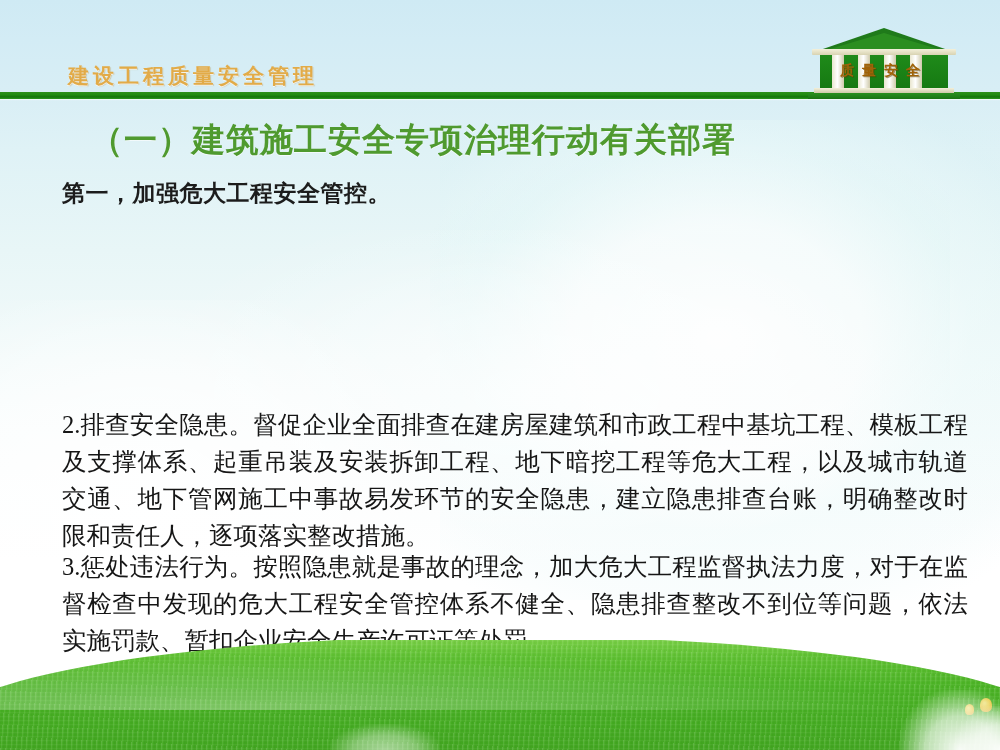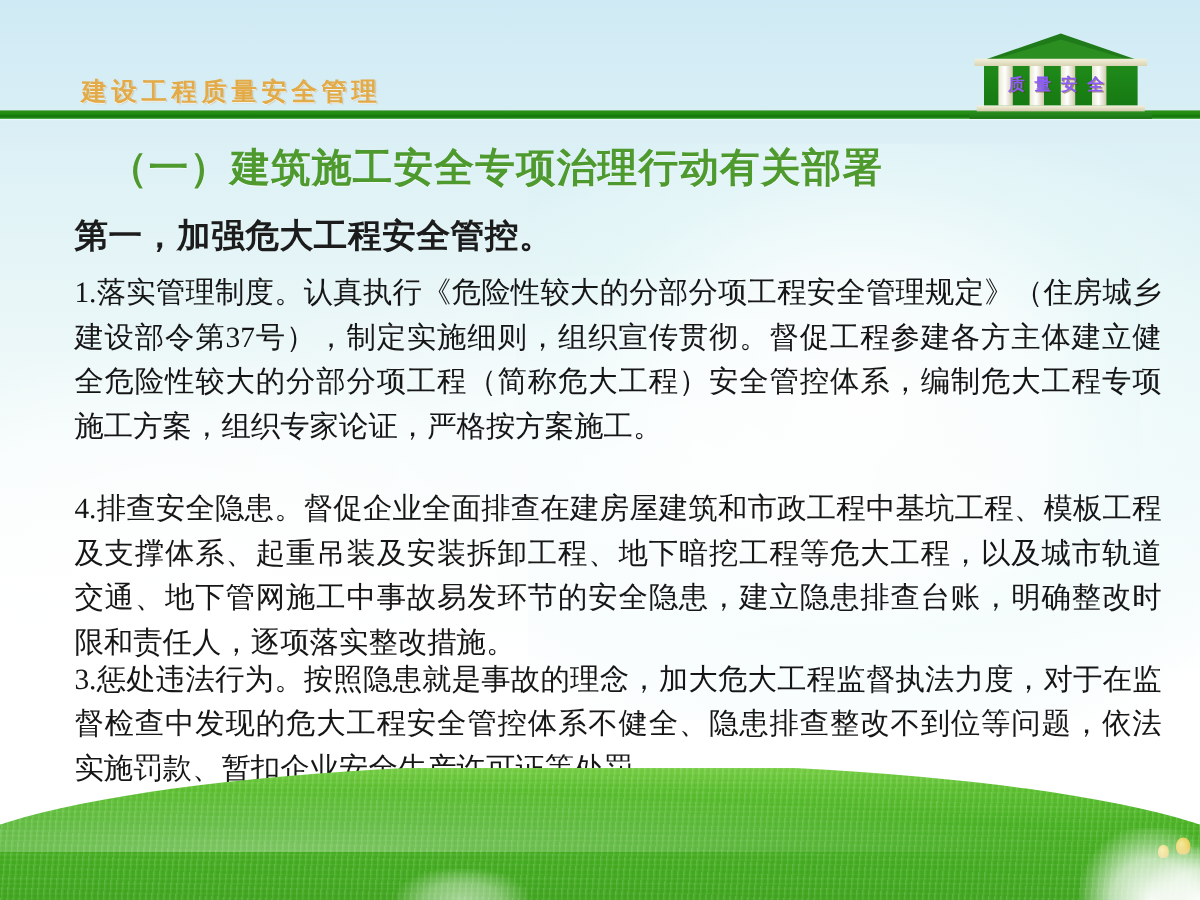--- a/index.html
+++ b/index.html
@@ -250,21 +250,21 @@
   .logo-text {
     position: absolute;
     left: 12px;
     top: 34px;
     width: 128px;
     text-align: center;
     font-family: "Liberation Sans", "DejaVu Sans", sans-serif;
     font-size: 14px;
     font-weight: bold;
     letter-spacing: 8px;
-    color: #8b5cf6;
+    color: #a16207;
     text-shadow: 1px 1px 0 rgba(90,60,0,0.5);
     white-space: nowrap;
   }
   .logo-base1 {
     position: absolute;
     left: 6px;
     top: 60px;
     width: 140px;
     height: 5px;
     background: linear-gradient(to bottom, #f3f0da, #cfc9a8);
@@ -296,21 +296,21 @@
     color: #4f9a2f;
     letter-spacing: 1px;
     white-space: nowrap;
     text-shadow: 0 1px 0 rgba(255,255,255,0.6);
   }
   .lead {
     position: absolute;
     left: 62px;
     top: 78px;
     font-family: "Liberation Serif", "DejaVu Serif", serif;
-    font-size: 28px;
+    font-size: 23px;
     font-weight: bold;
     color: #1c1c1c;
     letter-spacing: .5px;
     white-space: nowrap;
   }
   .para {
     position: absolute;
     left: 62px;
     width: 906px;
     font-family: "Liberation Serif", "DejaVu Serif", serif;
@@ -353,23 +353,22 @@
       <div class="logo-base1"></div>
       <div class="logo-base2"></div>
     </div>
   </div>
 
   <div class="content">
     <div class="slide-heading">（一）建筑施工安全专项治理行动有关部署</div>
 
     <div class="lead">第一，加强危大工程安全管控。</div>
 
-    <div class="para p1">1.落实管理制度。认真执行《危险性较大的分部分项工程安全管理规定》（住房城乡建设部令第37号），制定实施细则，组织宣传贯彻。督促工程参建各方主体建立健全危险性较大的分部分项工程（简称危大工程）安全管控体系，编制危大工程专项施工方案，组织专家论证，严格按方案施工。</div>
-
-    <div class="para p2">4.排查安全隐患。督促企业全面排查在建房屋建筑和市政工程中基坑工程、模板工程及支撑体系、起重吊装及安装拆卸工程、地下暗挖工程等危大工程，以及城市轨道交通、地下管网施工中事故易发环节的安全隐患，建立隐患排查台账，明确整改时限和责任人，逐项落实整改措施。</div>
+
+    <div class="para p2">2.排查安全隐患。督促企业全面排查在建房屋建筑和市政工程中基坑工程、模板工程及支撑体系、起重吊装及安装拆卸工程、地下暗挖工程等危大工程，以及城市轨道交通、地下管网施工中事故易发环节的安全隐患，建立隐患排查台账，明确整改时限和责任人，逐项落实整改措施。</div>
 
     <div class="para p3">3.惩处违法行为。按照隐患就是事故的理念，加大危大工程监督执法力度，对于在监督检查中发现的危大工程安全管控体系不健全、隐患排查整改不到位等问题，依法实施罚款、暂扣企业安全生产许可证等处罚。</div>
   </div>
 
   <div class="grass-wrap">
     <div class="grass"></div>
     <div class="grass-texture"></div>
     <div class="grass-sheen"></div>
     <div class="grass-bloom bloom-a"></div>
     <div class="grass-bloom bloom-b"></div>

